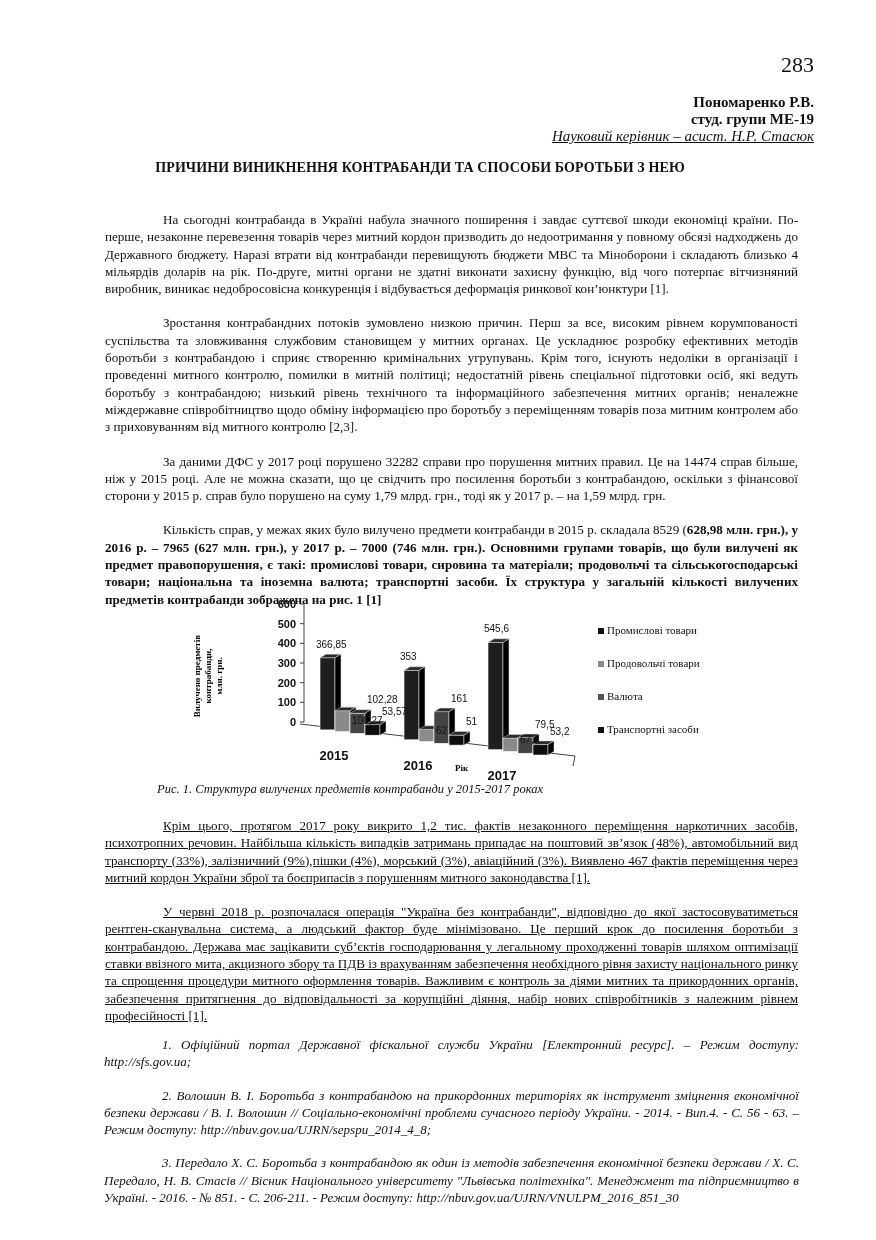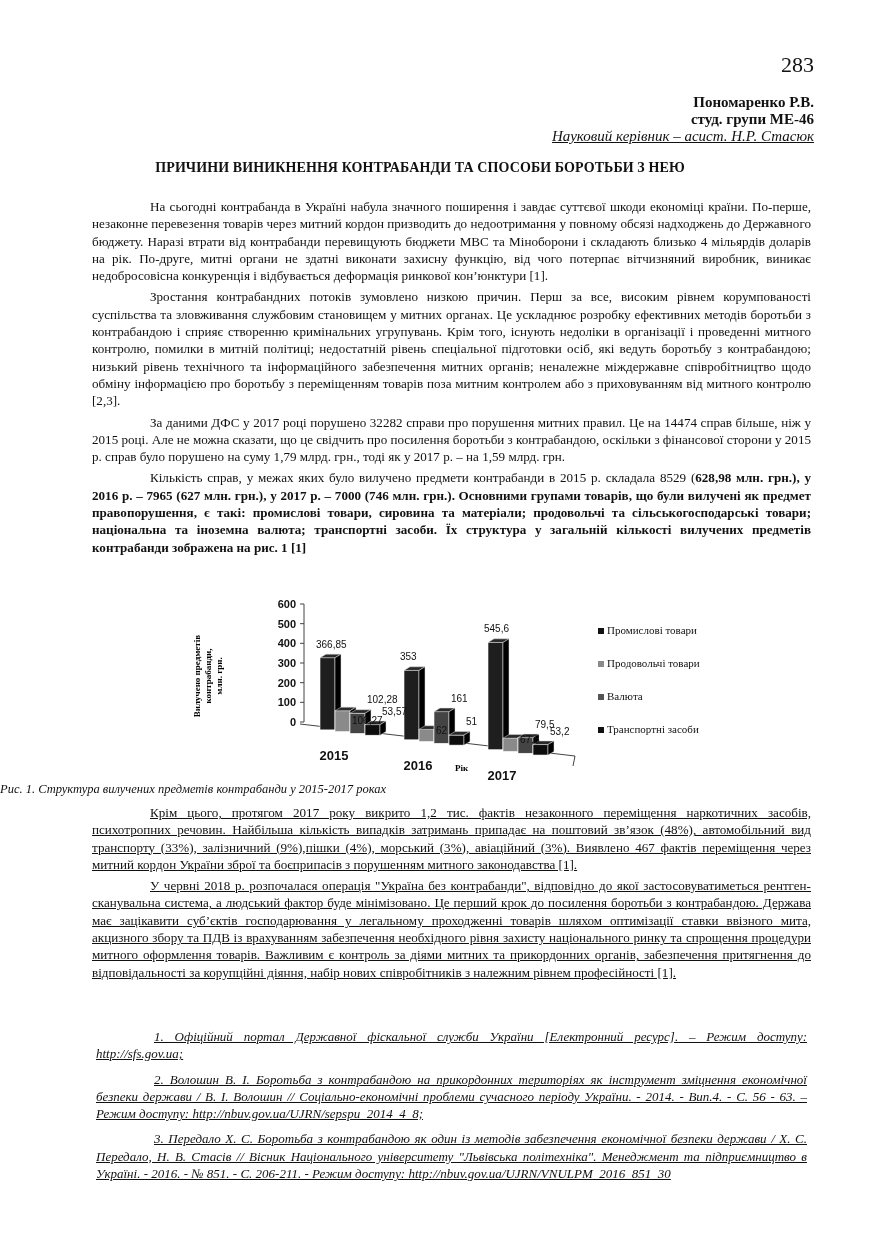--- a/index.html
+++ b/index.html
@@ -4,38 +4,38 @@
 <style>
   html, body { margin: 0; padding: 0; background: #ffffff; }
   body { width: 876px; height: 1240px; position: relative; overflow: hidden;
          font-family: "Liberation Serif", serif; color: #111; }
   .page-number { position: absolute; top: 52px; right: 62px; font-size: 22px; }
   .author-block { position: absolute; top: 94px; right: 62px; text-align: right; font-size: 15px; line-height: 17px; }
   .author-block .b { font-weight: bold; }
   .author-block .i { font-style: italic; text-decoration: underline; }
   .title { position: absolute; top: 160px; left: 0; width: 840px; text-align: center; font-weight: bold; font-size: 14px; letter-spacing: 0.1px; }
   .body-text { position: absolute; left: 88px; width: 727px; font-size: 13.1px; line-height: 17.3px; text-align: justify; }
-  .body-text p { margin: 4px; text-indent: 58px; }
+  .body-text p { margin: 17px; text-indent: 58px; }
   .body-text .bold { font-weight: bold; }
   #block1 { top: 194px; }
   #block2 { top: 800px; text-decoration: underline; }
   .chart-wrap { position: absolute; top: 596px; left: 170px; width: 580px; height: 185px; }
-  .caption { position: absolute; top: 782px; left: 0; width: 700px; text-align: left; font-style: italic; font-size: 12.5px; }
+  .caption { position: absolute; top: 782px; left: 0; width: 700px; text-align: center; font-style: italic; font-size: 12.5px; }
   .refs { position: absolute; top: 1020px; left: 88px; width: 727px; font-style: italic; font-size: 13px; line-height: 17.3px; text-align: justify; }
-  .refs p { margin: 8px; text-indent: 58px; text-decoration: underline; }
+  .refs p { margin: 16px; text-indent: 58px; }
   svg text { font-family: "Liberation Sans", sans-serif; }
 </style>
 </head>
 <body>
 
 <div class="page-number">283</div>
 
 <div class="author-block">
   <div class="b">Пономаренко Р.В.</div>
-  <div class="b">студ. групи МЕ-46</div>
+  <div class="b">студ. групи МЕ-19</div>
   <div class="i">Науковий керівник – асист. Н.Р. Стасюк</div>
 </div>
 
 <div class="title">ПРИЧИНИ ВИНИКНЕННЯ КОНТРАБАНДИ ТА СПОСОБИ БОРОТЬБИ З НЕЮ</div>
 
 <div class="body-text" id="block1">
   <p>На сьогодні контрабанда в Україні набула значного поширення і завдає суттєвої шкоди економіці країни. По-перше, незаконне перевезення товарів через митний кордон призводить до недоотримання у повному обсязі надходжень до Державного бюджету. Наразі втрати від контрабанди перевищують бюджети МВС та Міноборони і складають близько 4 мільярдів доларів на рік. По-друге, митні органи не здатні виконати захисну функцію, від чого потерпає вітчизняний виробник, виникає недобросовісна конкуренція і відбувається деформація ринкової кон’юнктури [1].</p>
   <p>Зростання контрабандних потоків зумовлено низкою причин. Перш за все, високим рівнем корумпованості суспільства та зловживання службовим становищем у митних органах. Це ускладнює розробку ефективних методів боротьби з контрабандою і сприяє створенню кримінальних угрупувань. Крім того, існують недоліки в організації і проведенні митного контролю, помилки в митній політиці; недостатній рівень спеціальної підготовки осіб, які ведуть боротьбу з контрабандою; низький рівень технічного та інформаційного забезпечення митних органів; неналежне міждержавне співробітництво щодо обміну інформацією про боротьбу з переміщенням товарів поза митним контролем або з приховуванням від митного контролю [2,3].</p>
   <p>За даними ДФС у 2017 році порушено 32282 справи про порушення митних правил. Це на 14474 справ більше, ніж у 2015 році. Але не можна сказати, що це свідчить про посилення боротьби з контрабандою, оскільки з фінансової сторони у 2015 р. справ було порушено на суму 1,79 млрд. грн., тоді як у 2017 р. – на 1,59 млрд. грн.</p>
   <p><span>Кількість справ, у межах яких було вилучено предмети контрабанди в 2015 р. складала 8529 (</span><span class="bold">628,98 млн. грн.), у 2016 р. – 7965 (627 млн. грн.), у 2017 р. – 7000 (746 млн. грн.). Основними групами товарів, що були вилучені як предмет правопорушення, є такі: промислові товари, сировина та матеріали; продовольчі та сільськогосподарські товари; національна та іноземна валюта; транспортні засоби. Їх структура у загальній кількості вилучених предметів контрабанди зображена на рис. 1 [1]</span></p>

